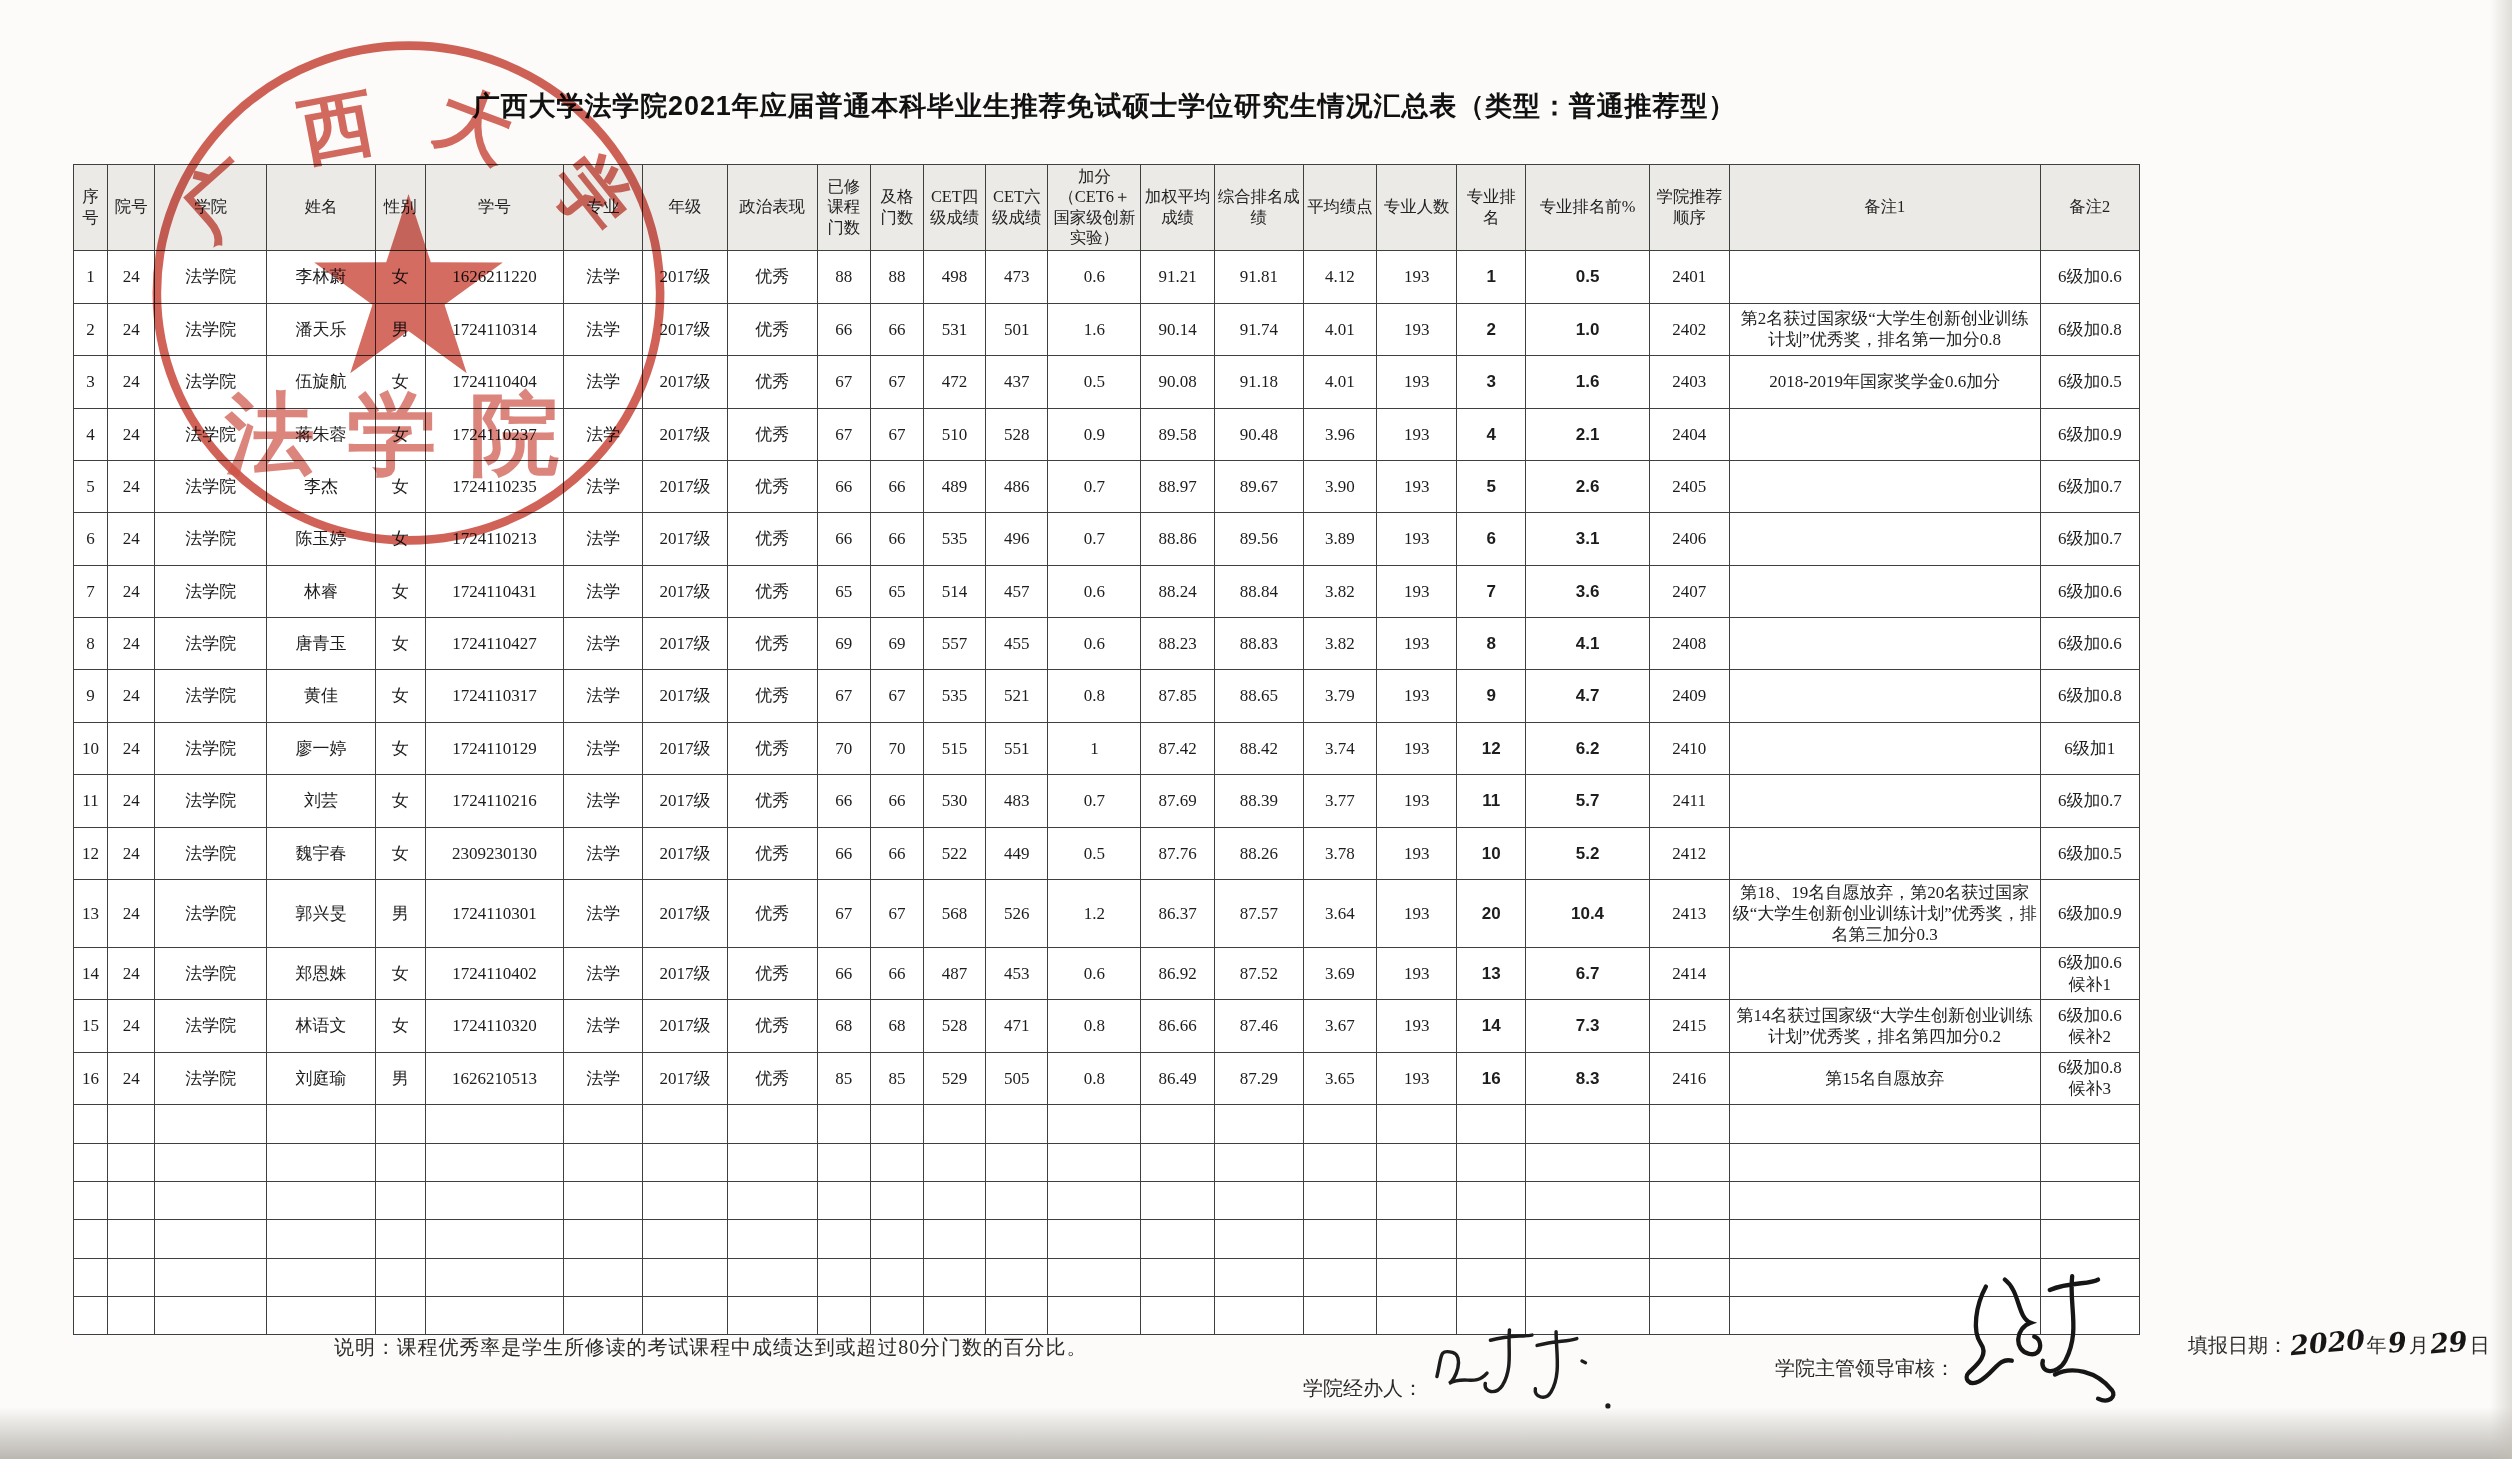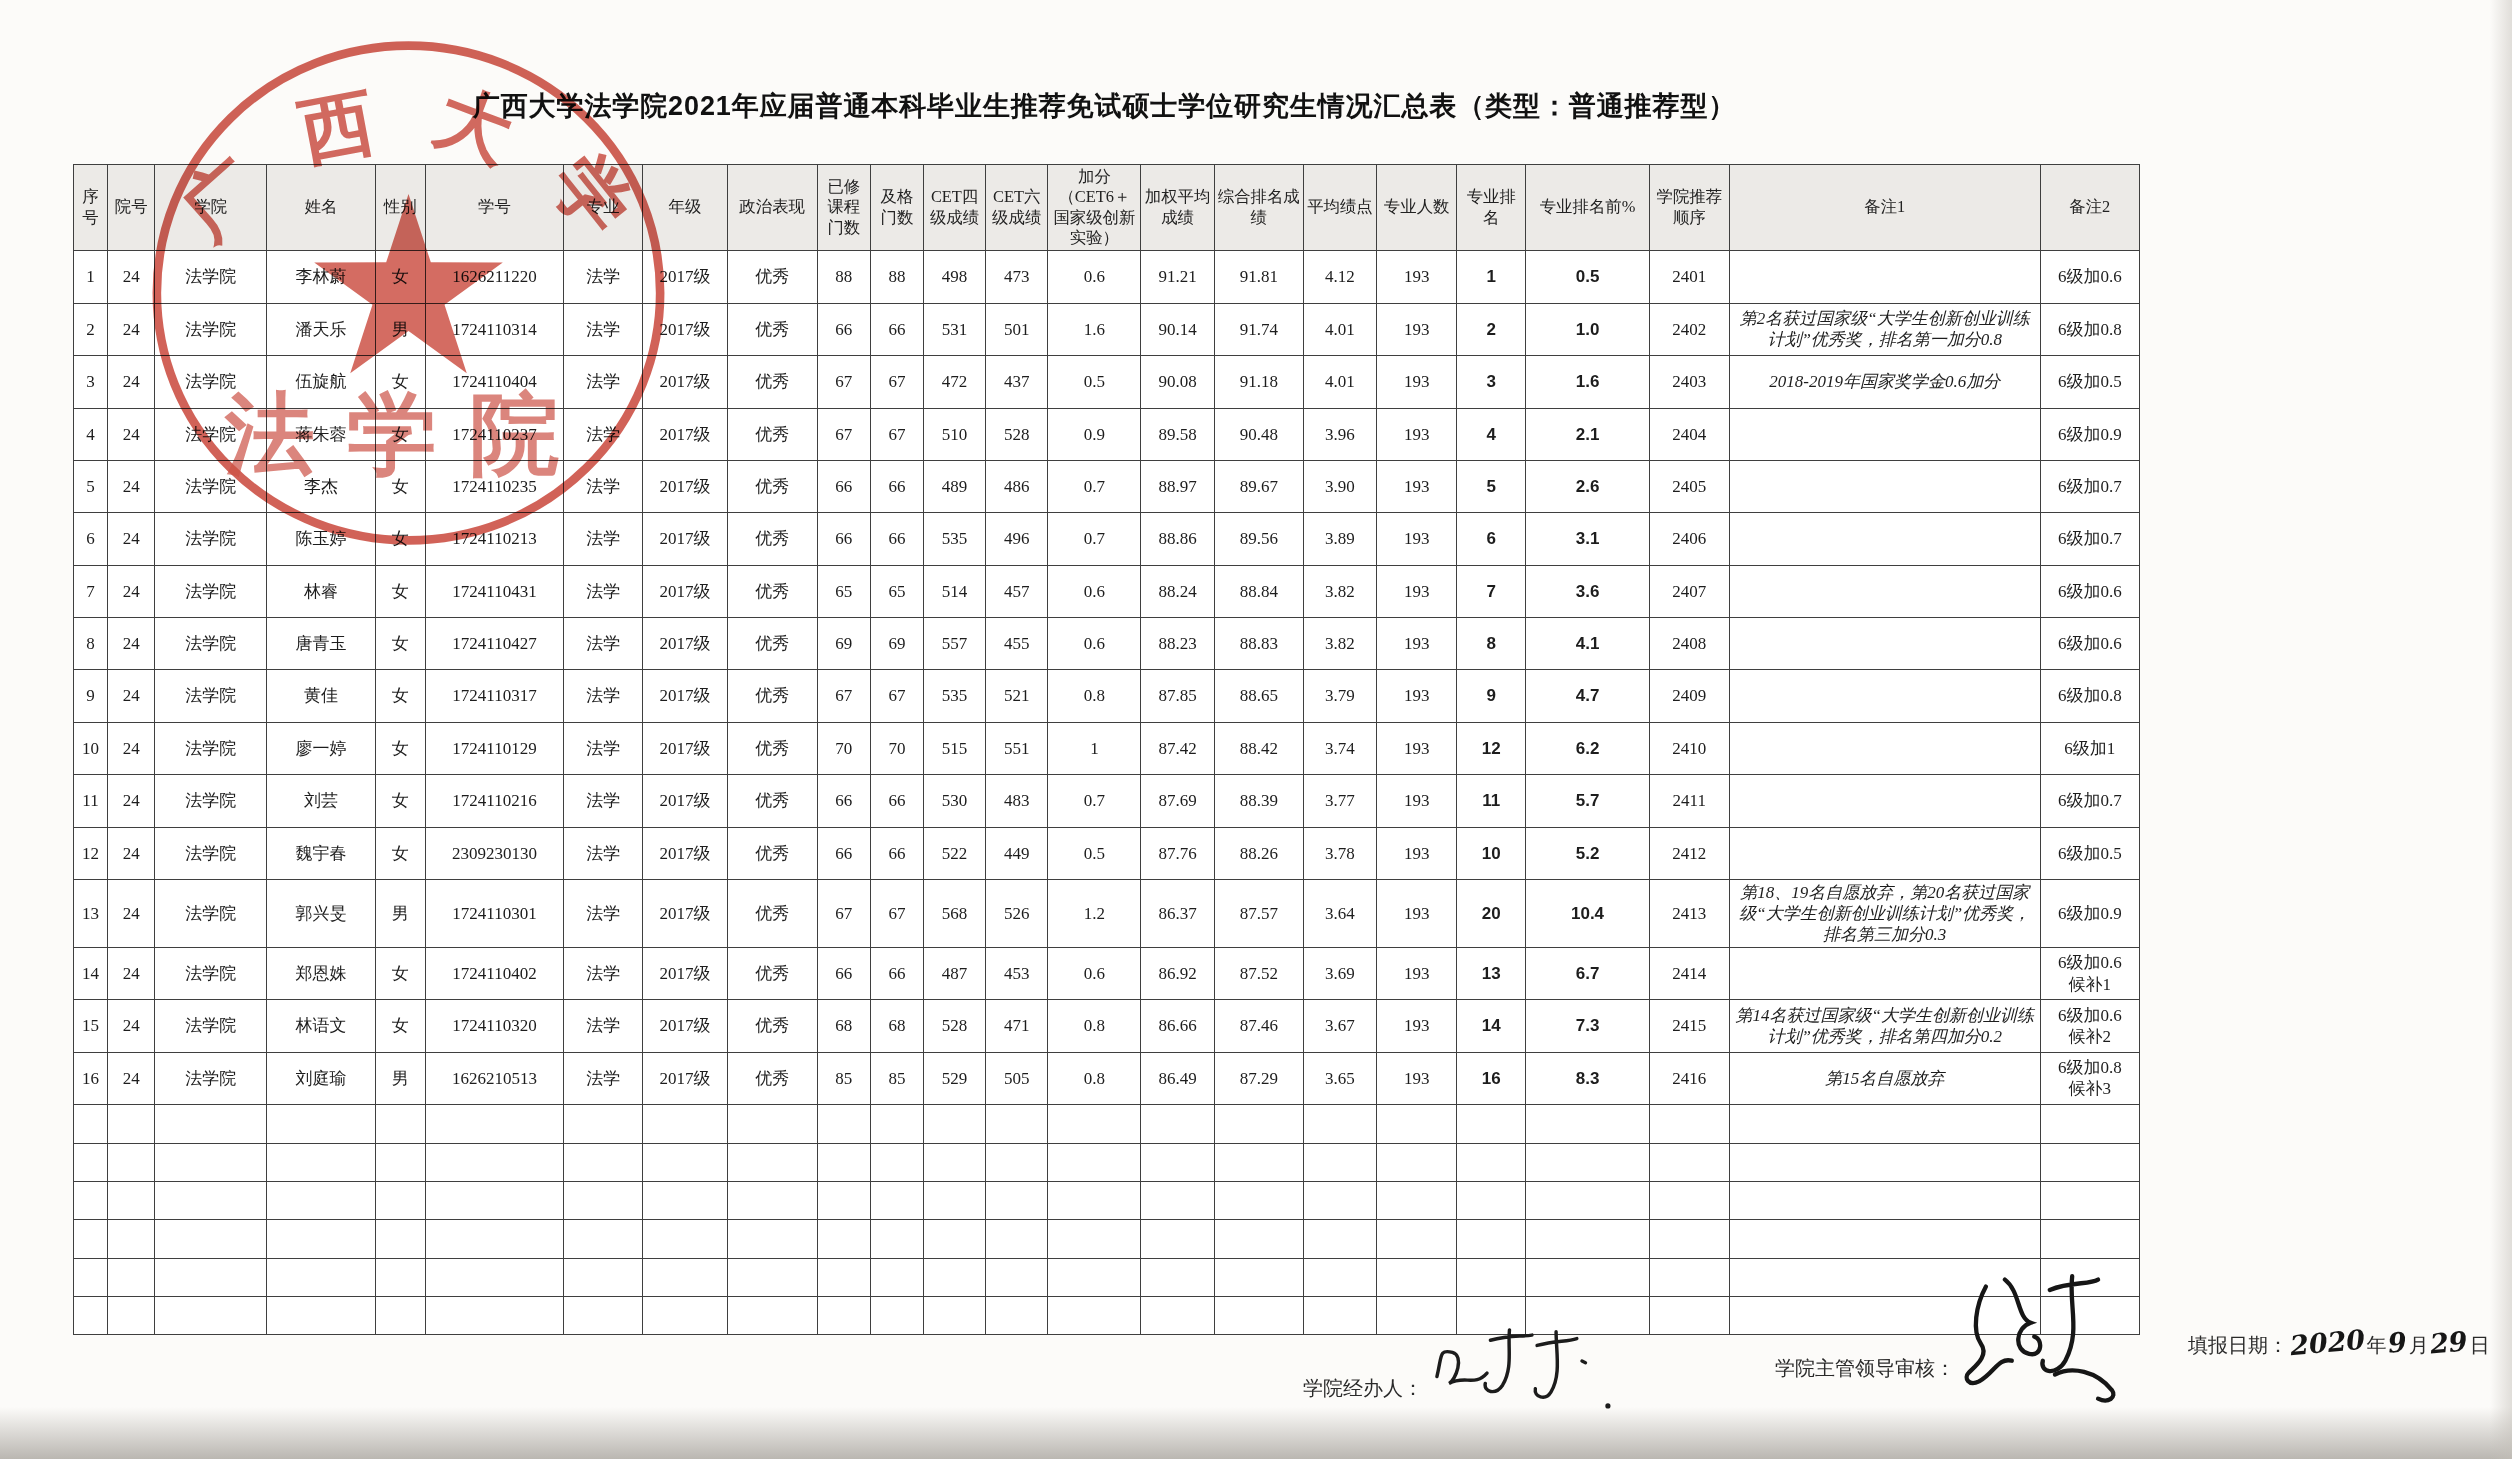--- a/index.html
+++ b/index.html
@@ -25,21 +25,21 @@
     text-align:center;vertical-align:middle;
     padding:1.7px 2.6px;line-height:1.25;
     overflow:hidden;
   }
   table.summary th{
     background:#eceae7;font-weight:normal;font-size:16.4px;height:69px;color:#222;
   }
   table.summary td{font-size:17px;height:48px;}
   tr.empty-row td{height:34px;}
   td.col18,td.col19{font-family:"Liberation Sans",sans-serif;font-weight:bold;font-size:17px;}
-  td.col21{font-size:16.4px;font-style:italic;}
+  td.col21{font-size:16.4px;}
   td.col22{font-size:16.4px;white-space:pre-line;margin-top:44px;}
   
   col.c0{width:34px}col.c1{width:47px}col.c2{width:112px}col.c3{width:108px}
   col.c4{width:50px}col.c5{width:138px}col.c6{width:79px}col.c7{width:84px}
   col.c8{width:90px}col.c9{width:53px}col.c10{width:53px}col.c11{width:62px}
   col.c12{width:62px}col.c13{width:93px}col.c14{width:73px}col.c15{width:89px}
   col.c16{width:73px}col.c17{width:80px}col.c18{width:69px}col.c19{width:123px}
   col.c20{width:80px}col.c21{width:310px}col.c22{width:99px}
 
   .stamp{
@@ -693,20 +693,21 @@
   <svg class="stamp" viewBox="0 0 644 624" xmlns="http://www.w3.org/2000/svg">
     <ellipse cx="322" cy="312" rx="292" ry="287" fill="none" stroke="#c5392b" stroke-width="10" opacity="0.9"></ellipse>
     <polygon points="322,197 347.9,276.4 431.4,276.5 363.8,325.6 389.6,405 322,356 254.4,405 280.2,325.6 212.6,276.5 296.1,276.4" fill="#c5392b" opacity="0.85"></polygon>
     <path id="sealArc" d="M 58,372 A 266,266 0 0 1 586,372" fill="none"></path>
     <text font-size="86" fill="#c5392b" letter-spacing="58" opacity="0.85" font-family="Liberation Sans, sans-serif" font-weight="bold">
       <textPath href="#sealArc" startOffset="120">广西大学</textPath>
     </text>
     <text x="322" y="512" text-anchor="middle" font-size="104" letter-spacing="38" fill="#c5392b" opacity="0.7" font-family="Liberation Sans, sans-serif" font-weight="bold">法学院</text>
   </svg>
 
+  <div class="footnote">说明：课程优秀率是学生所修读的考试课程中成绩达到或超过80分门数的百分比。</div>
 
   <div class="sig handler">
     <span>学院经办人：</span><svg width="190" height="95" viewBox="0 0 220 110">
       <g fill="none" stroke="#1c1c1c" stroke-width="4" stroke-linecap="round">
         <path d="M8,62 C14,38 10,30 26,34 C40,38 30,66 22,70 C40,60 52,74 66,58"></path>
         <path d="M70,20 C92,14 104,16 118,14 M92,8 C90,30 96,52 84,72 C76,84 62,80 64,70"></path>
         <path d="M124,26 C146,20 158,22 170,18 M146,10 C146,34 152,60 140,80 C134,90 120,86 122,76"></path>
         <path d="M176,44 L180,46"></path>
       </g>
       <circle cx="206" cy="96" r="3" fill="#1c1c1c"></circle>

